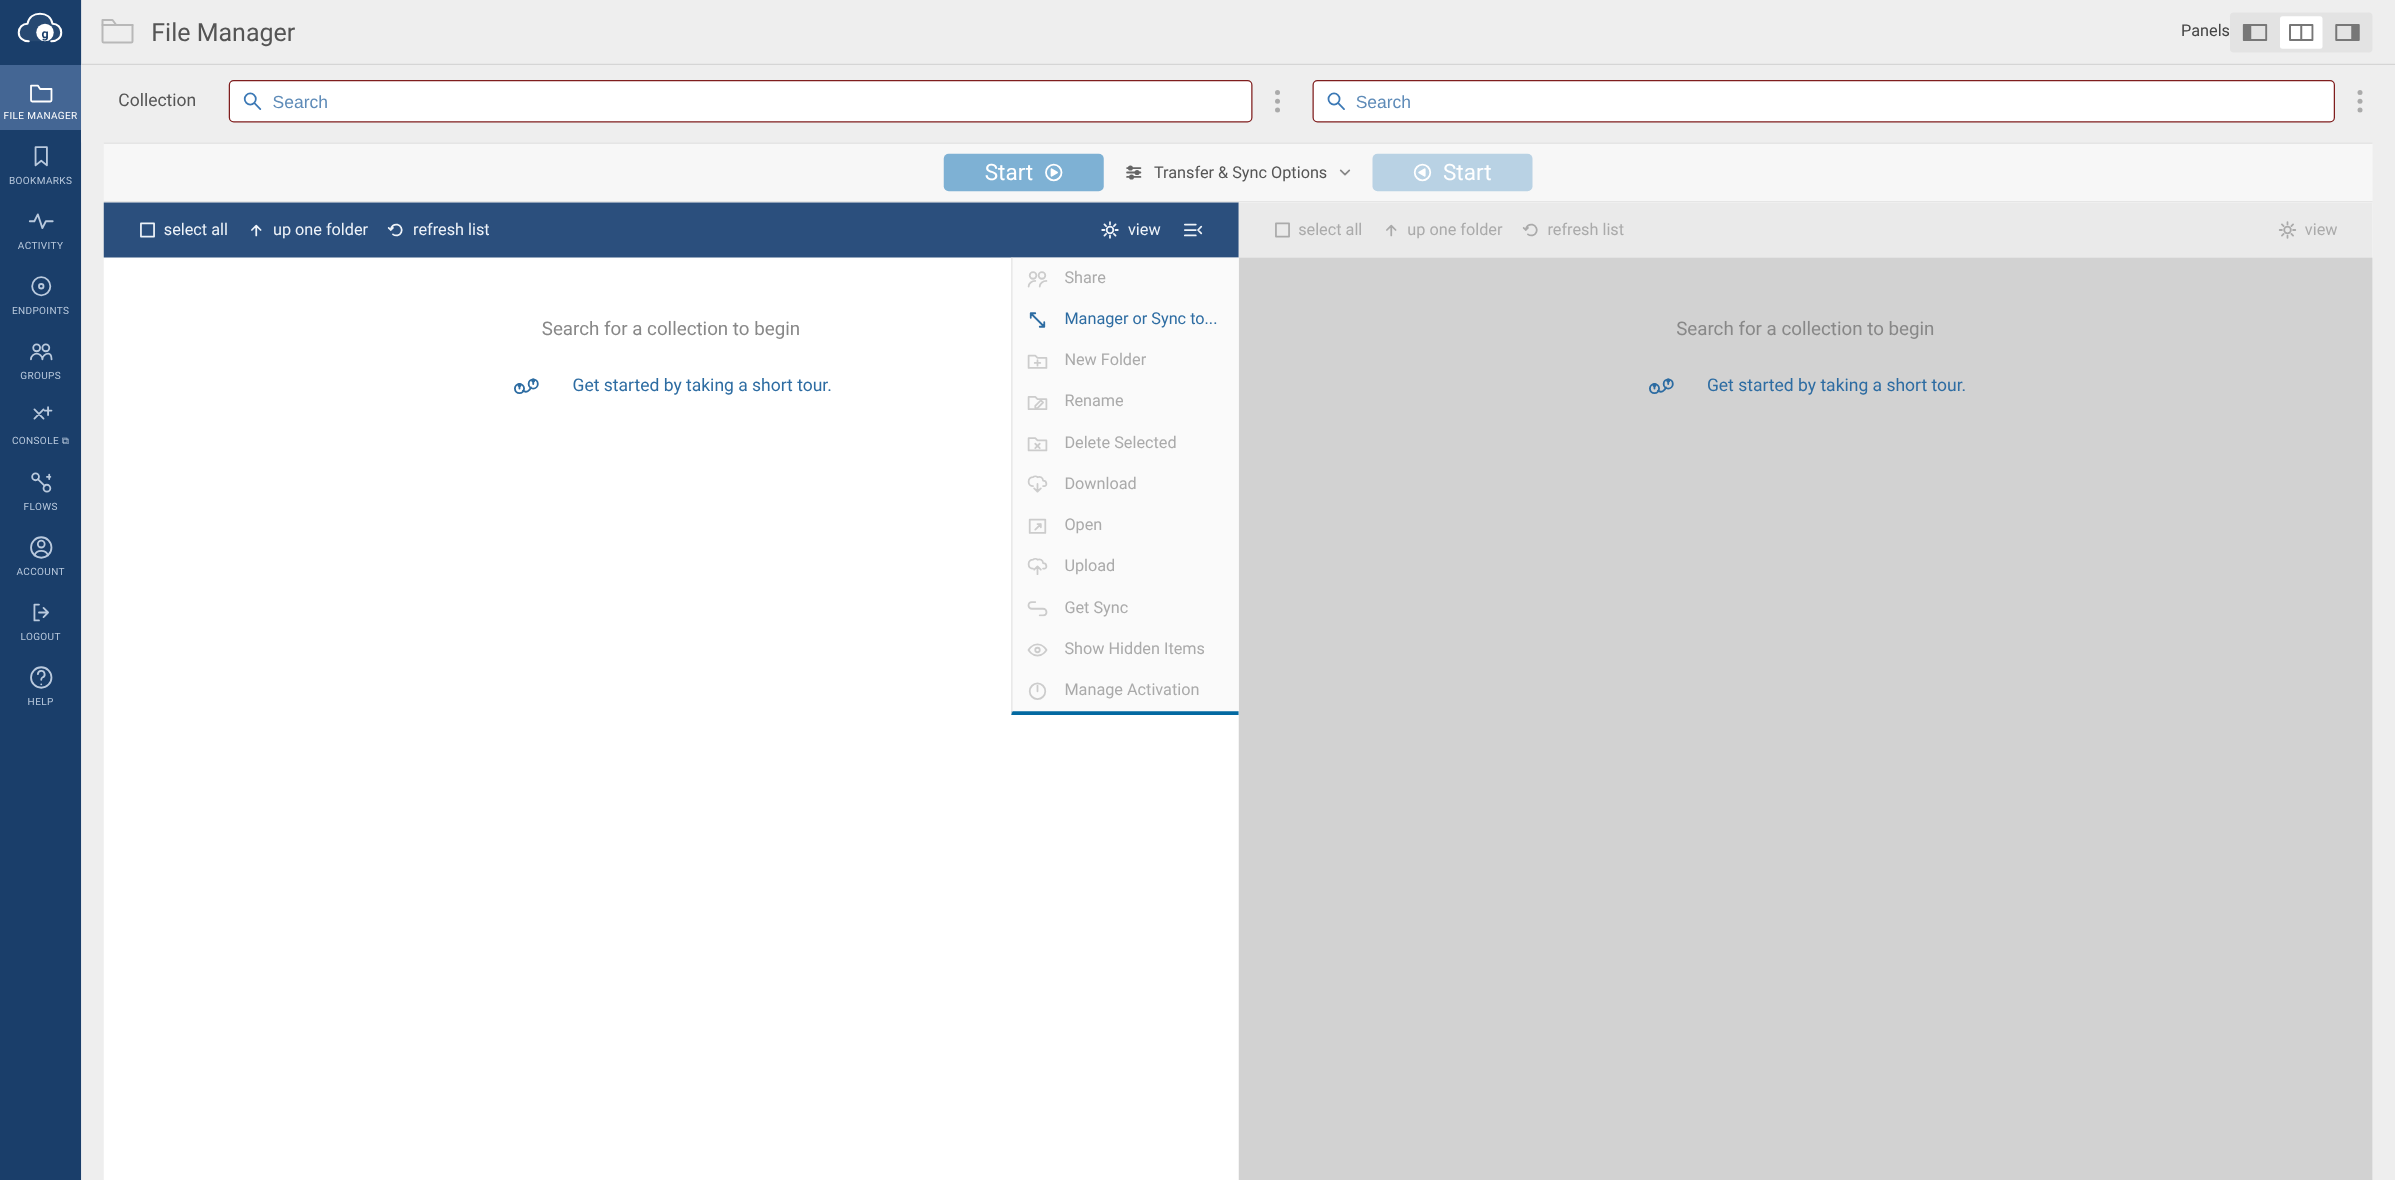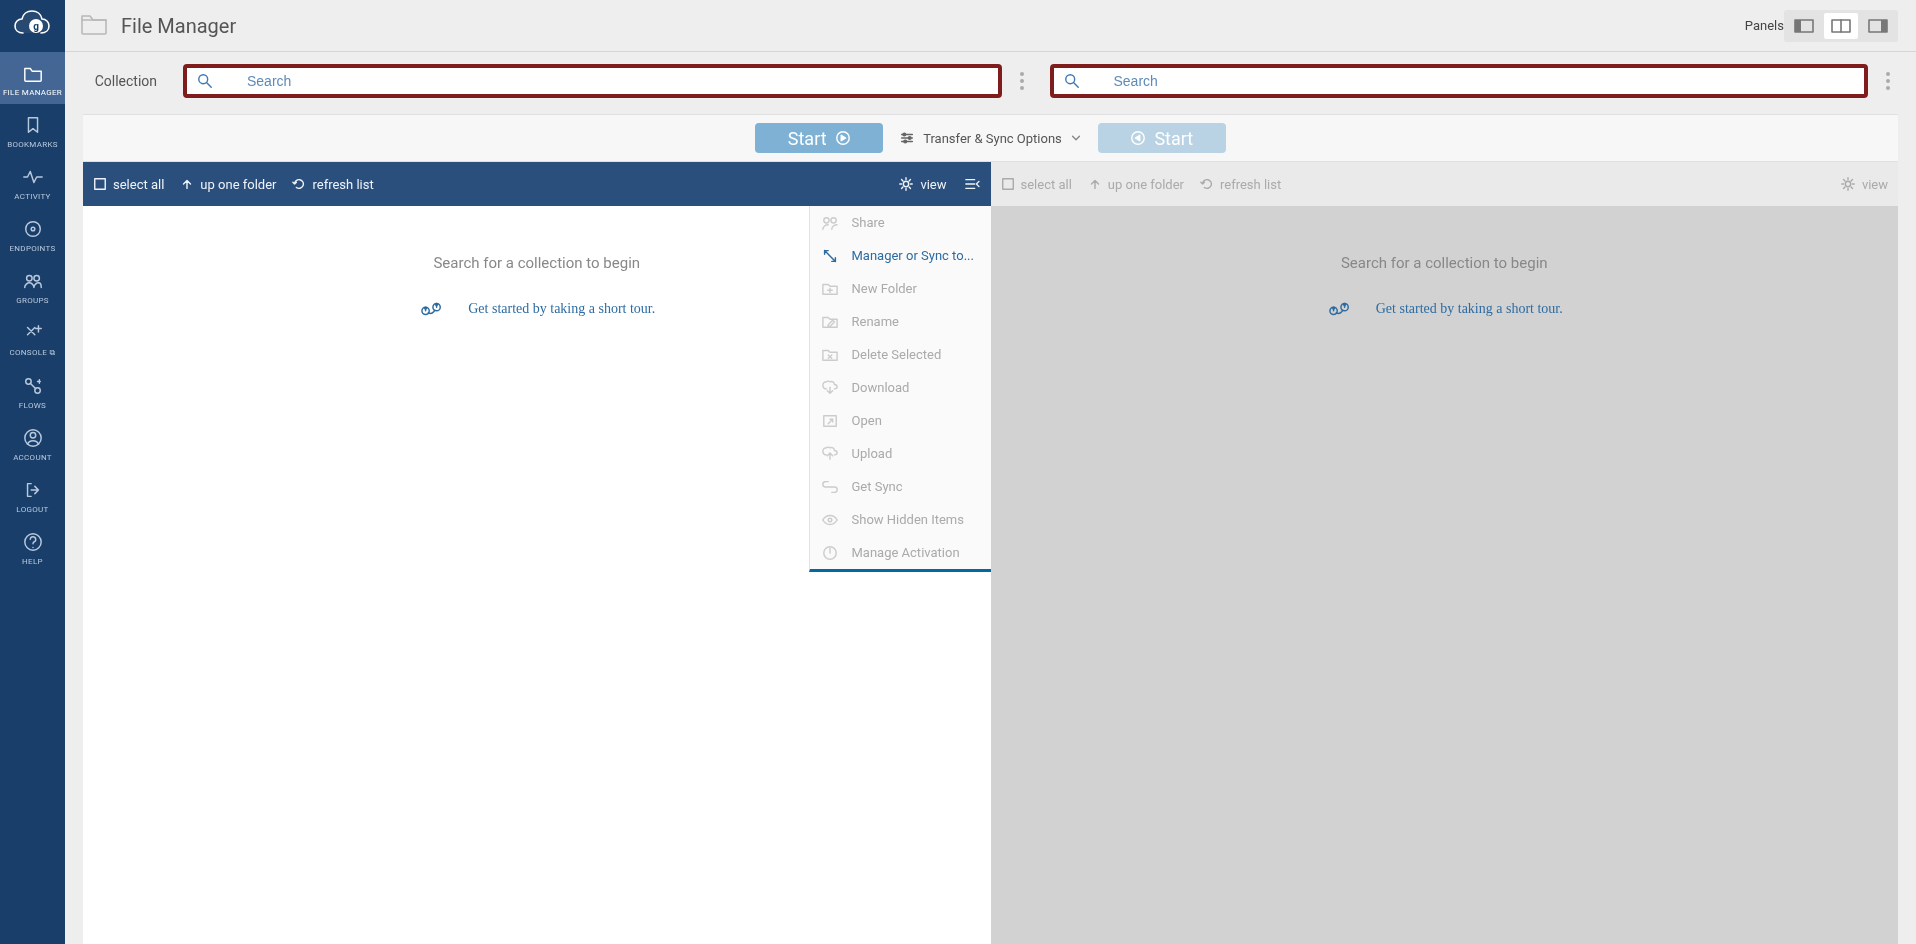--- a/index.html
+++ b/index.html
@@ -102,25 +102,24 @@
     margin-bottom: 10px;
   }
   .sr-label { width: 74px; text-align: right; color:#555; font-size:14px; margin-right:26px; }
   .sr-pair { display:flex; flex:1; gap:18px; }
   .sr-col { flex:1; display:flex; align-items:center; gap:10px; min-width:0; }
   .sr-input-wrap {
     flex:1;
     display:flex;
     align-items:center;
     background:#fff;
-    border:4px solid #7f1d1d;
+    border:1px solid #7f1d1d;
     border-radius:4px;
     height:34px;
     padding:0 10px;
-    gap:26px;
   }
   .sr-input-wrap .search-icon{ color:#3b78b5; margin-right:8px; display:flex; }
   .sr-input-wrap input{
     border:none; outline:none; flex:1; font-size:14px; color:#3b78b5; background:transparent;
   }
   .sr-input-wrap input::placeholder{ color:#5e8bb8; }
   .path-input { flex:1; height:34px; border:1px solid #ccc; border-radius:4px; background:#fff; padding:0 10px; outline:none; }
   .kebab { width:20px; display:flex; flex-direction:column; align-items:center; gap:3px; cursor:pointer; color:#aaa; }
   .kebab span{ width:4px; height:4px; border-radius:50%; background:currentColor; }
   .bookmark-icon{ color:#ccc; cursor:pointer; }
@@ -152,39 +151,39 @@
     flex:1;
     min-height:0;
     margin: 0 18px 0 18px;
     background:#fff;
   }
   .col{ flex:1; display:flex; flex-direction:column; min-width:0; position:relative; }
   .col-toolbar{
     height:44px;
     display:flex;
     align-items:center;
-    padding:0 10px;
+    padding:0 28px;
     gap:16px;
     font-size:13px;
     justify-content:space-between;
   }
   .col.left .col-toolbar{ background:#2b4f7d; color:#eef3f9; }
   .col.right .col-toolbar{ background:#eaeaea; color:#aaa; }
   .col-toolbar .tool{ display:flex; align-items:center; gap:6px; cursor:pointer; }
   .col-toolbar .spacer{ flex:1; }
   .col-toolbar .tool svg{ stroke:currentColor; }
 
   .col-body{
     flex:1; overflow:auto; position:relative;
     display:flex; flex-direction:column; align-items:center;
     padding-top:48px;
   }
   .col.right .col-body{ background:#d2d2d2; }
   .empty-msg{ color:#888; font-size:15px; margin-bottom:26px; }
-  .tour-link{ display:flex; align-items:center; gap:22px; color:#2d6ca2; cursor:pointer; font-size:14px;font-family:Liberation Serif, serif; }
+  .tour-link{ display:flex; align-items:center; gap:22px; color:#2d6ca2; cursor:pointer; font-size:14px; }
 
   
   .view-menu{
     position:absolute;
     top:0; right:0;
     width:182px;
     background:#fafafa;
     border-left:1px solid #e3e3e3;
     border-bottom:3px solid #0369a1;
     z-index:5;

